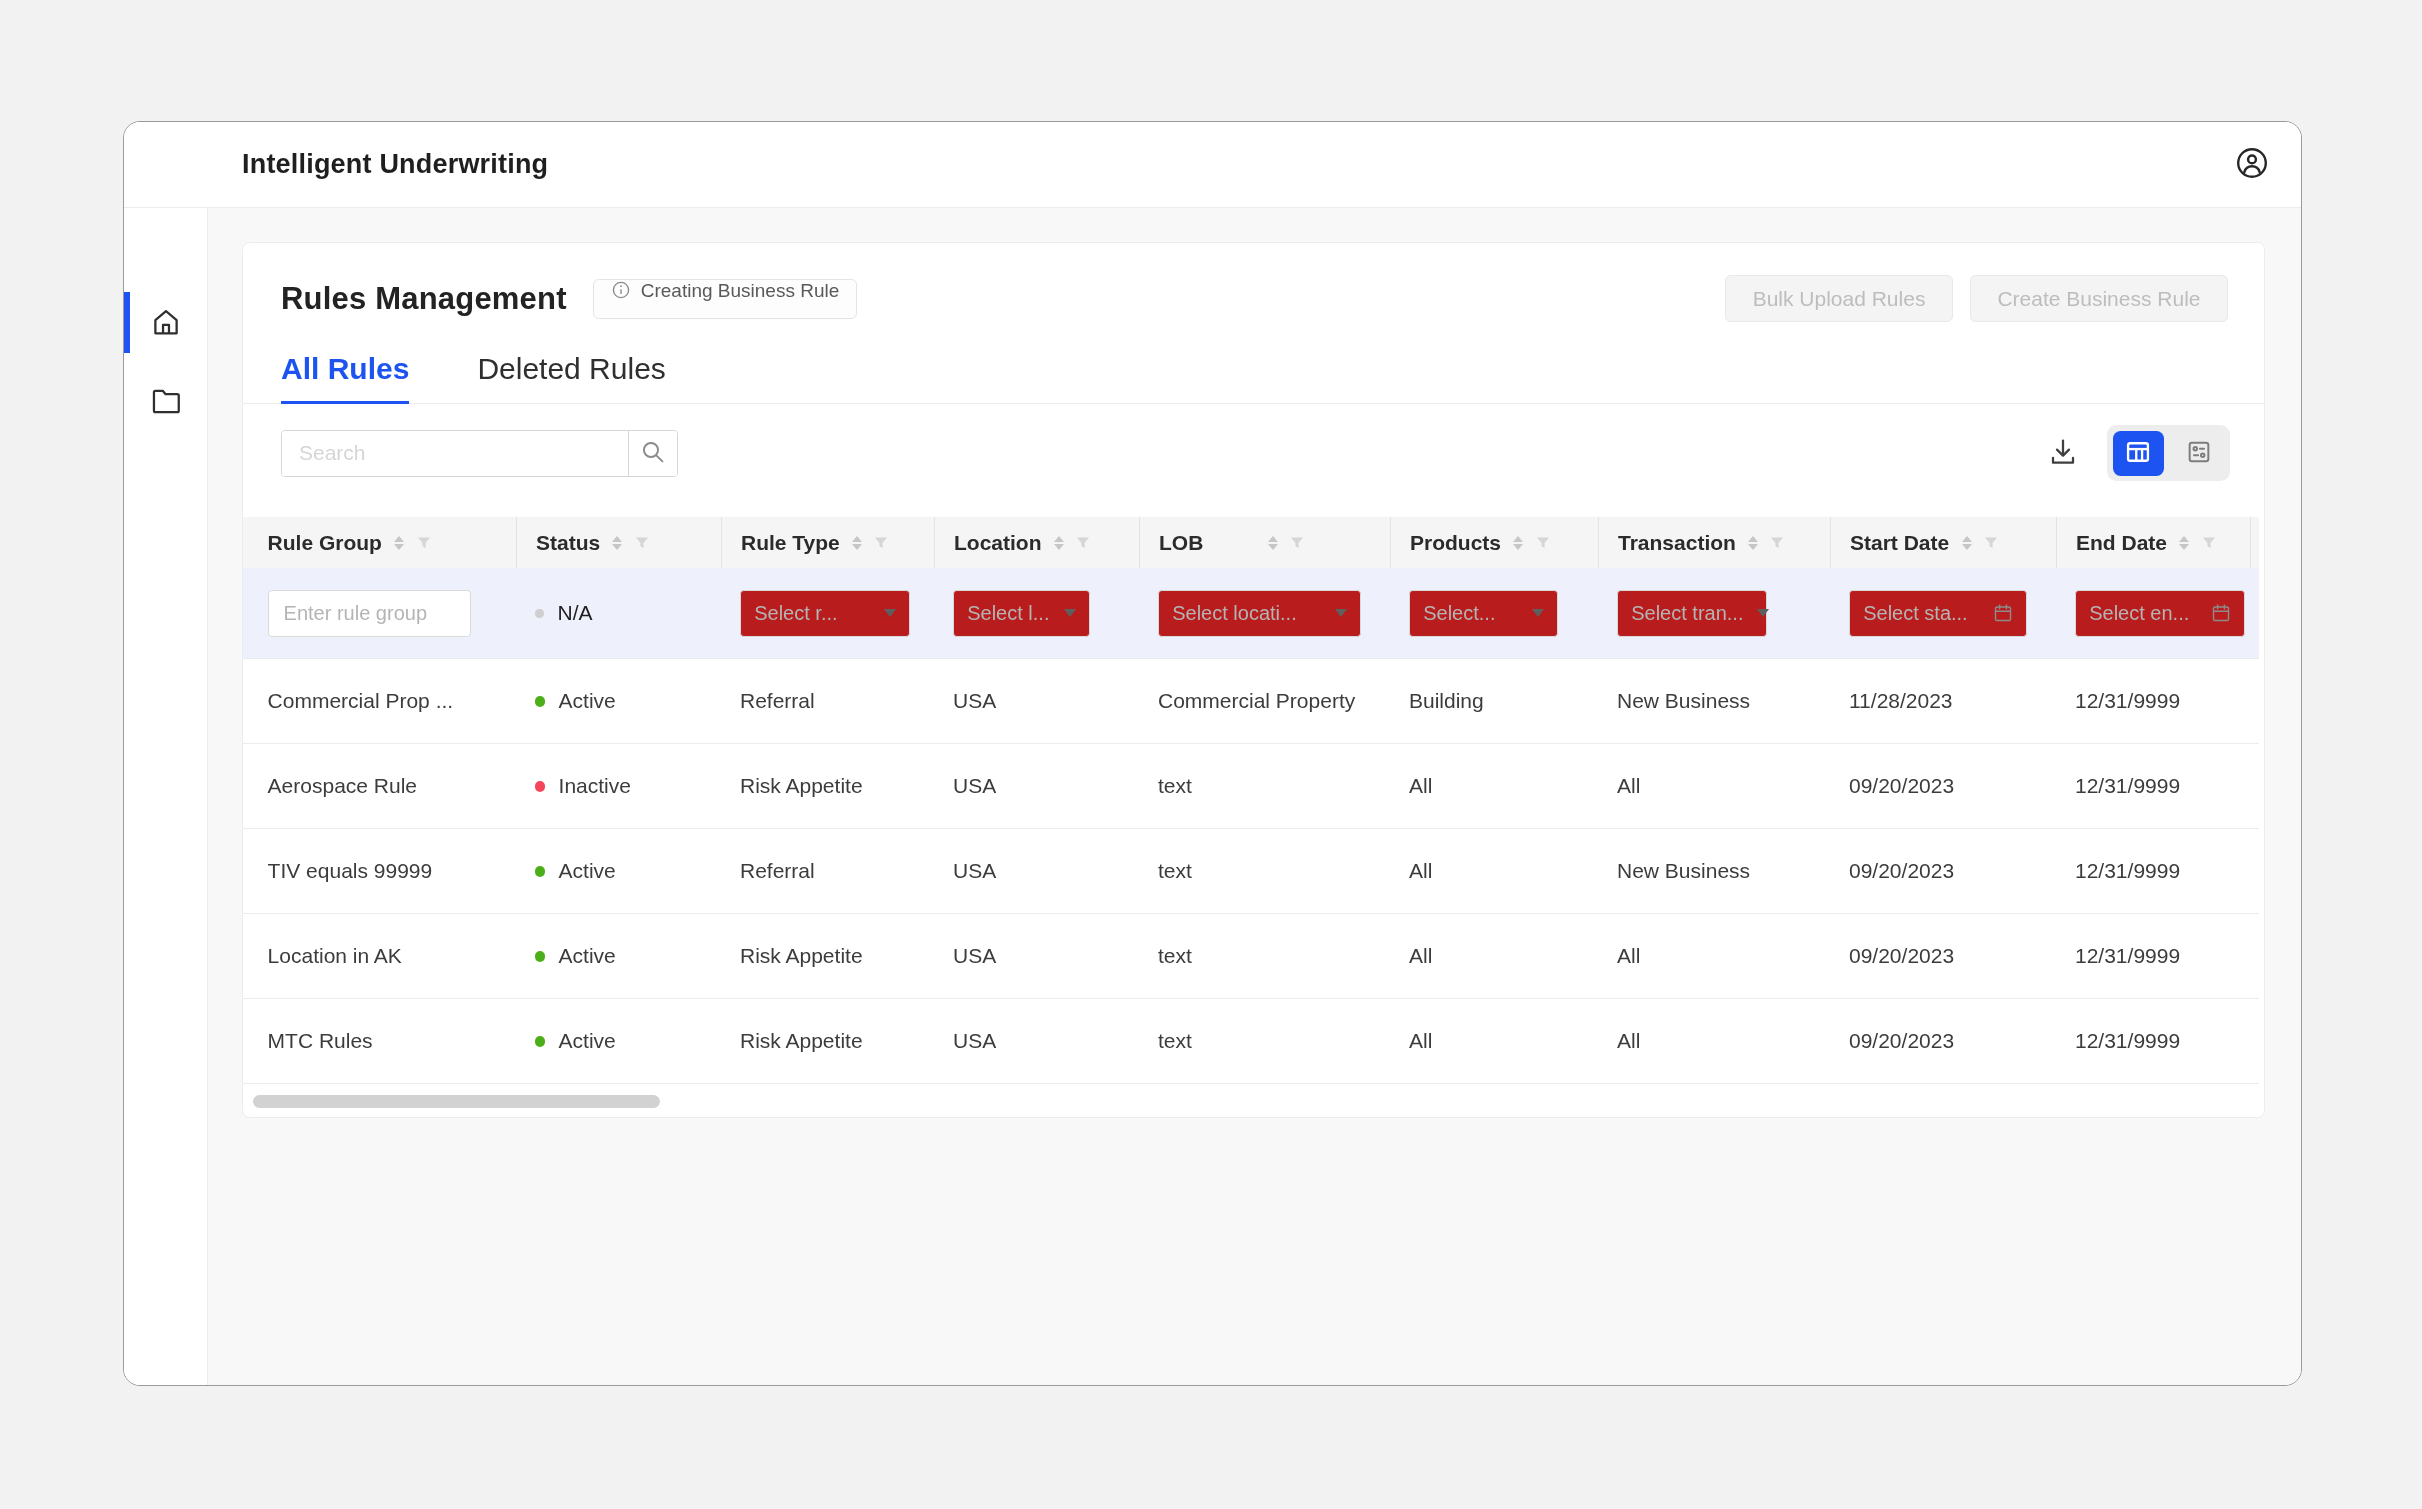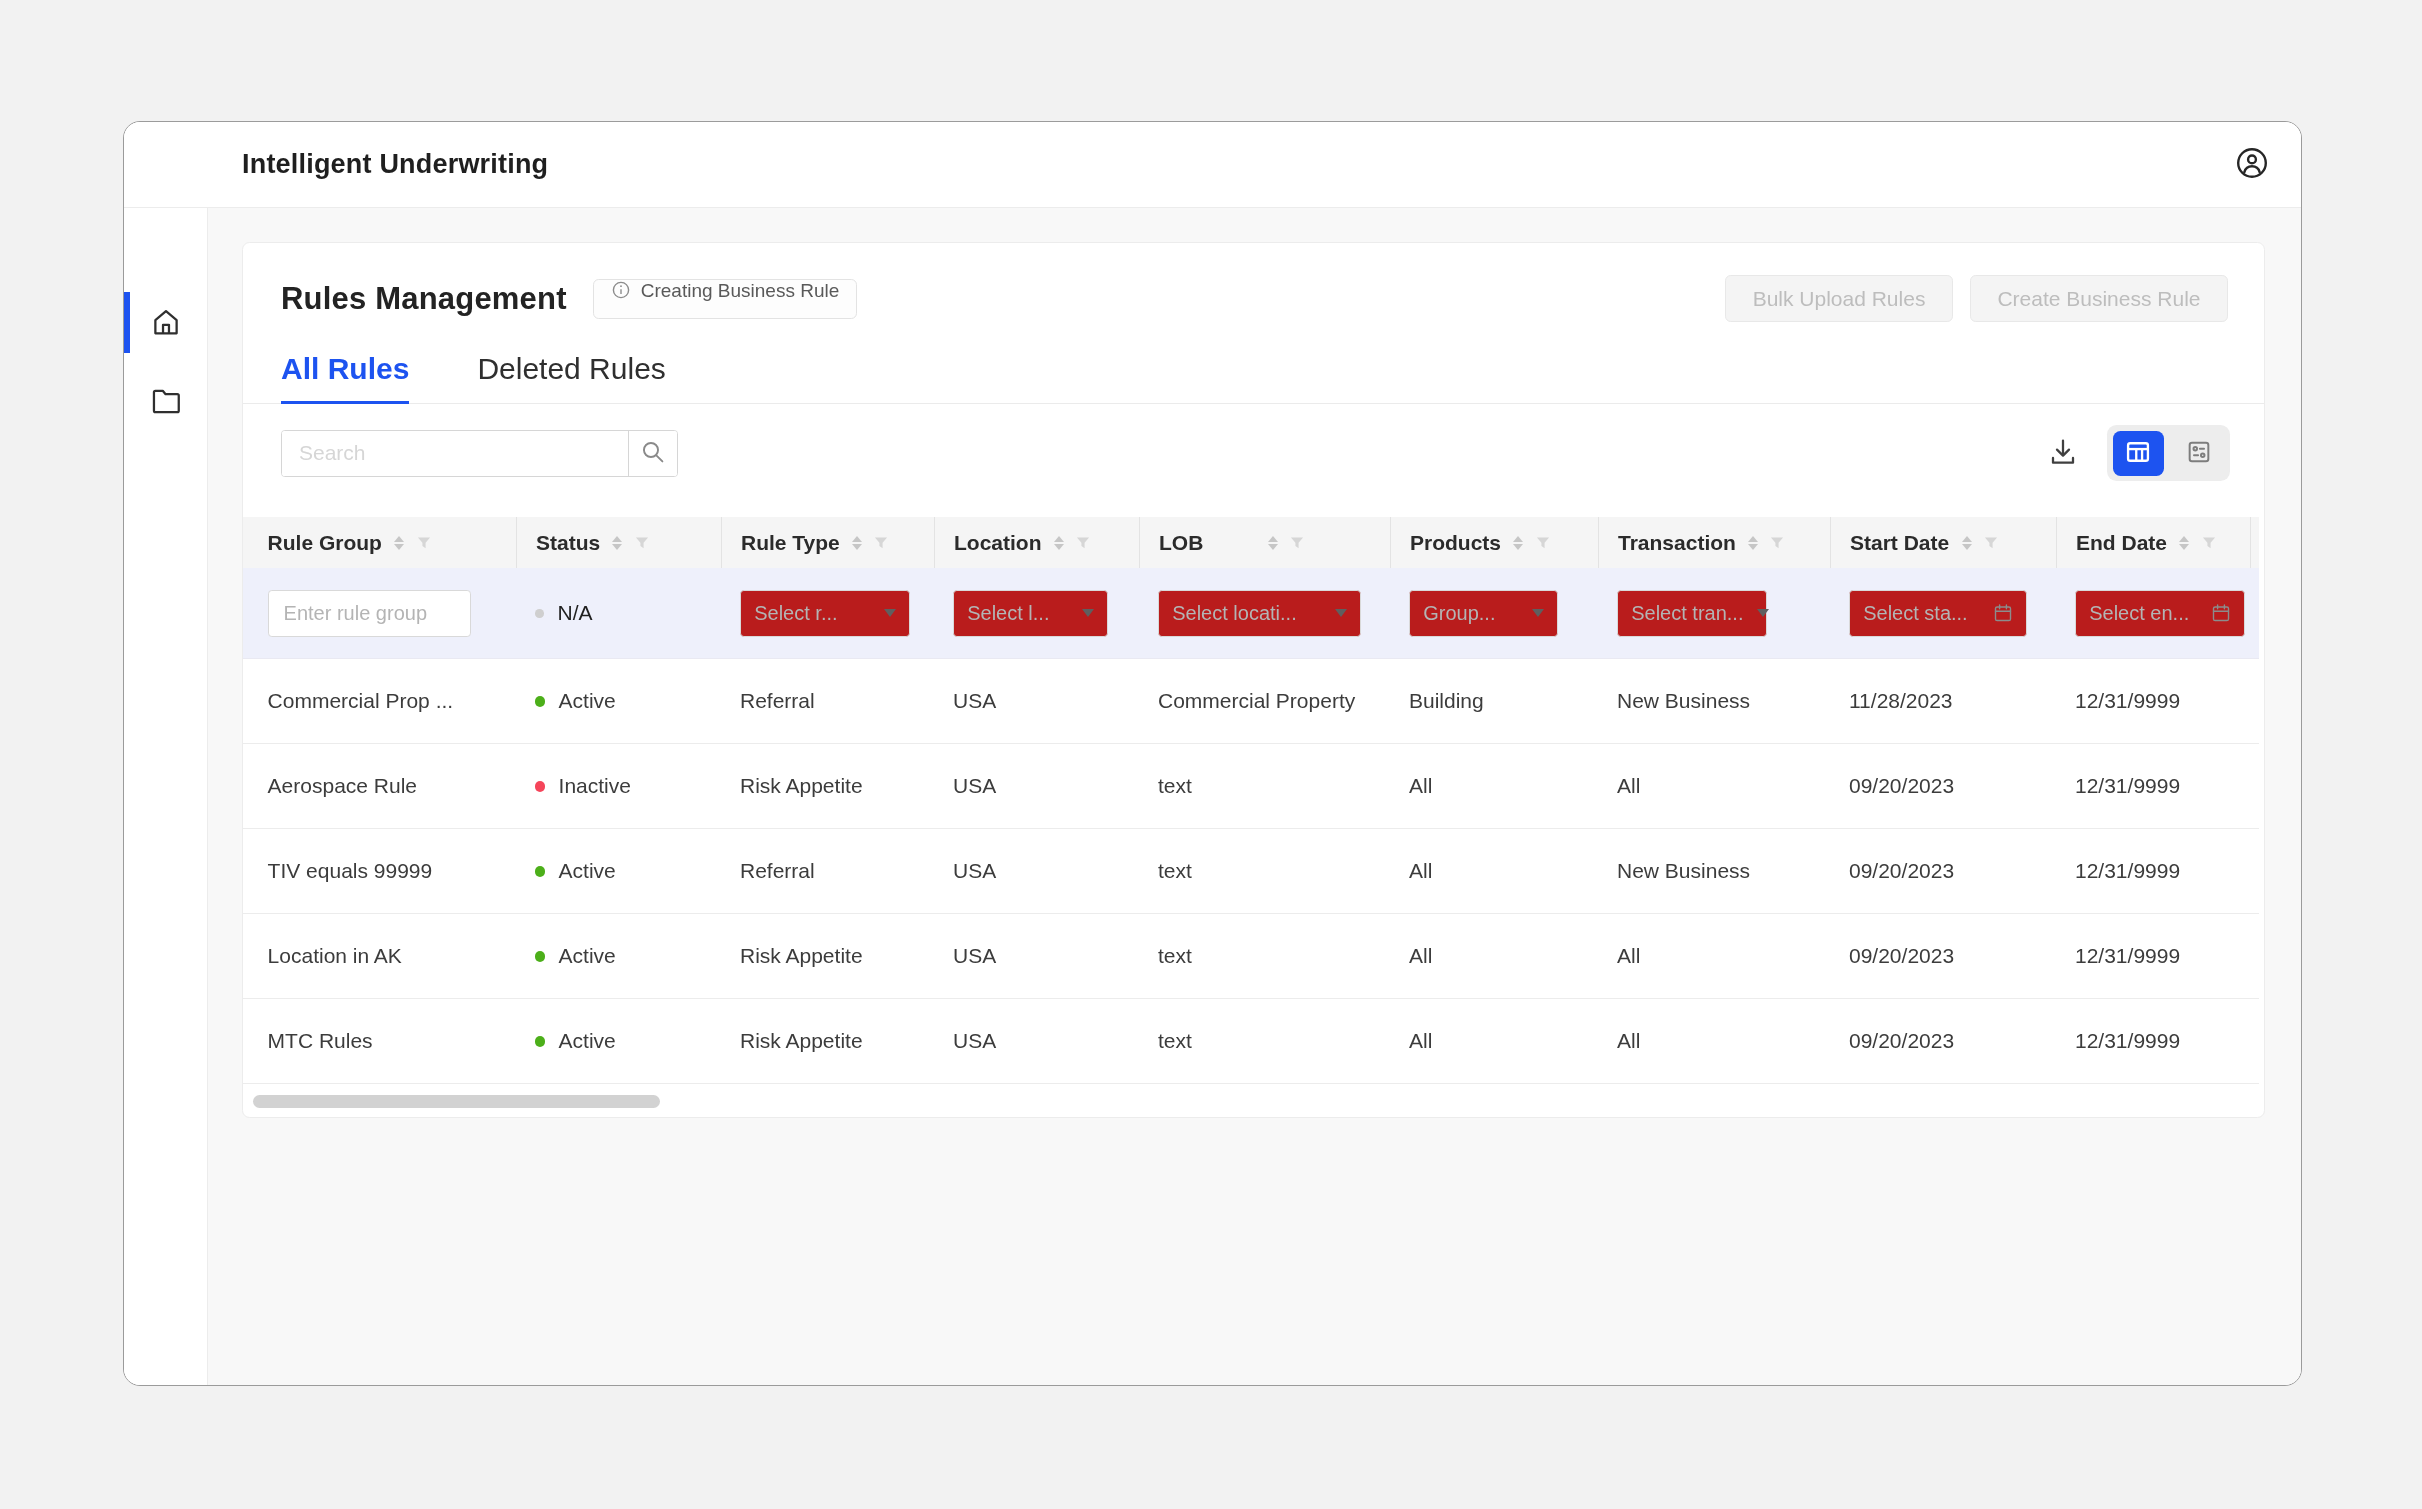--- a/index.html
+++ b/index.html
@@ -137,21 +137,21 @@
   .fselect {
     height: 47px; background: #b91c1c; border: 0.9px solid #d9d9d9; border-radius: 3.8px;
     display: flex; align-items: center; justify-content: space-between;
     padding: 0 13.2px; cursor: pointer; flex: 0 0 auto;
   }
   .fselect .ph { font-size: 20px; color: #b4b4b4; white-space: nowrap; }
   .caret { width: 0; height: 0; border-left: 6.6px solid transparent; border-right: 6.6px solid transparent; border-top: 8.5px solid #5f5f5f; margin-left: 13.2px; }
   .fdate .cal { margin-left: 11.4px; display: flex; }
   .na-dot { width: 8.5px; height: 8.5px; border-radius: 50%; background: #cfcfcf; margin-right: 14px; }
   .na-text { font-size: 21px; color: #1f1f1f; }
-  .w-ruletype { width: 170px; } .w-location { width: 155px; } .w-lob { width: 203px; }
+  .w-ruletype { width: 170px; } .w-location { width: 137px; } .w-lob { width: 203px; }
   .w-products { width: 149px; } .w-transaction { width: 150px; }
   .w-startdate { width: 178px; } .w-enddate { width: 170px; }
 
   .trow { height: 85px; align-items: center; border-bottom: 0.9px solid #ececec; background: #fff; cursor: pointer; }
   .td { display: flex; align-items: center; padding-left: 19px; font-size: 21px; color: #3c3c3c; overflow: hidden; white-space: nowrap; }
   .td:first-child { padding-left: 24.6px; }
   .status-dot { width: 10.4px; height: 10.4px; border-radius: 50%; margin-right: 13.2px; background: #c9c9c9; }
   .td[data-status="active"] .status-dot { background: #4caf1a; }
   .td[data-status="inactive"] .status-dot { background: #f5455a; }
 
@@ -426,21 +426,21 @@
               </div>
             </div>
             <div class="fcell">
               <div class="fselect w-lob">
                 <span class="ph">Select locati...</span>
                 <span class="caret"></span>
               </div>
             </div>
             <div class="fcell">
               <div class="fselect w-products">
-                <span class="ph">Group...</span>
+                <span class="ph">Select...</span>
                 <span class="caret"></span>
               </div>
             </div>
             <div class="fcell">
               <div class="fselect w-transaction">
                 <span class="ph">Select tran...</span>
                 <span class="caret"></span>
               </div>
             </div>
             <div class="fcell">

